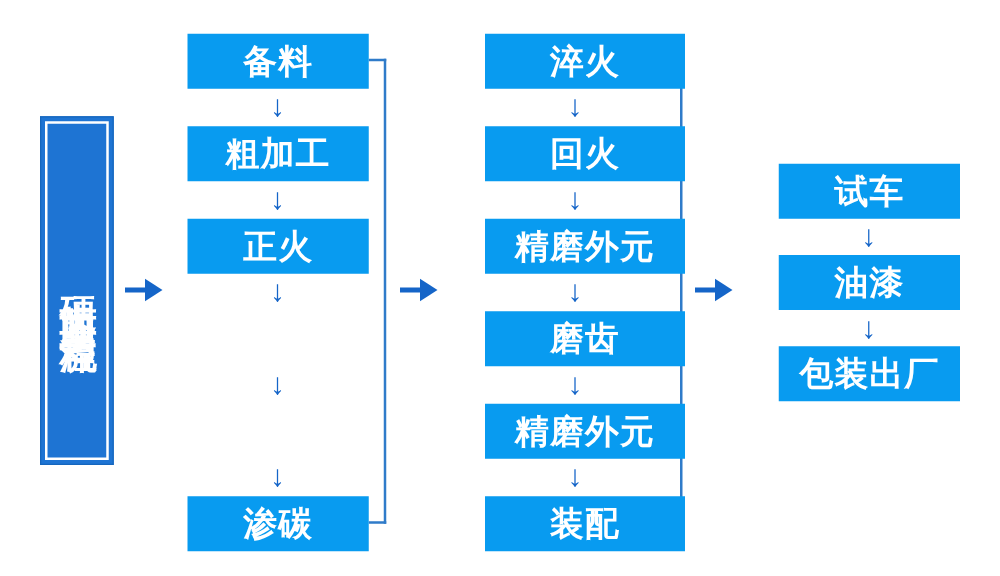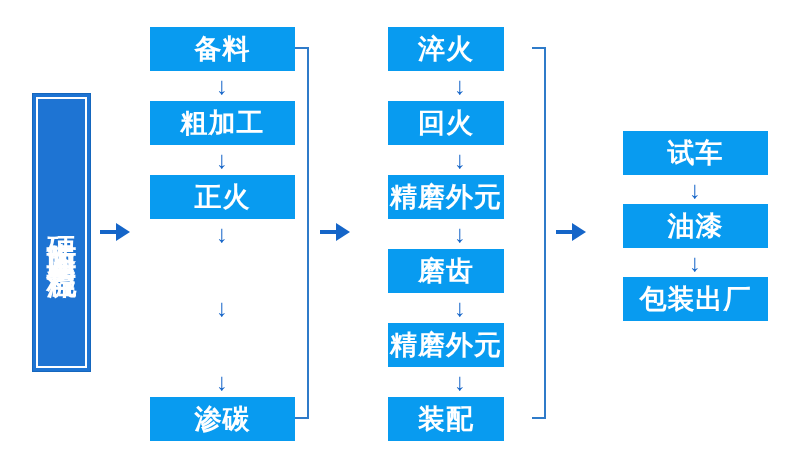--- a/index.html
+++ b/index.html
@@ -31,21 +31,21 @@
   
   .step {
     position: absolute; height: 44px;
     background: var(--step_box, #089bf0);
     color: var(--text, #fff);
     display: flex; align-items: center; justify-content: center;
     font-size: 27px; font-weight: bold; letter-spacing: 1px;
     white-space: nowrap;
   }
   .c1 { left: 150px; width: 145px; }
-  .c2 { left: 388px; width: 116px; }
+  .c2 { left: 388px; width: 160px; }
   .c3 { left: 623px; width: 145px; }
 
   
   .darrow {
     position: absolute; width: 30px; height: 28px;
     color: var(--arrow, #1565c8);
     font-size: 24px; font-weight: bold; line-height: 28px; text-align: center;
   }
 
   

